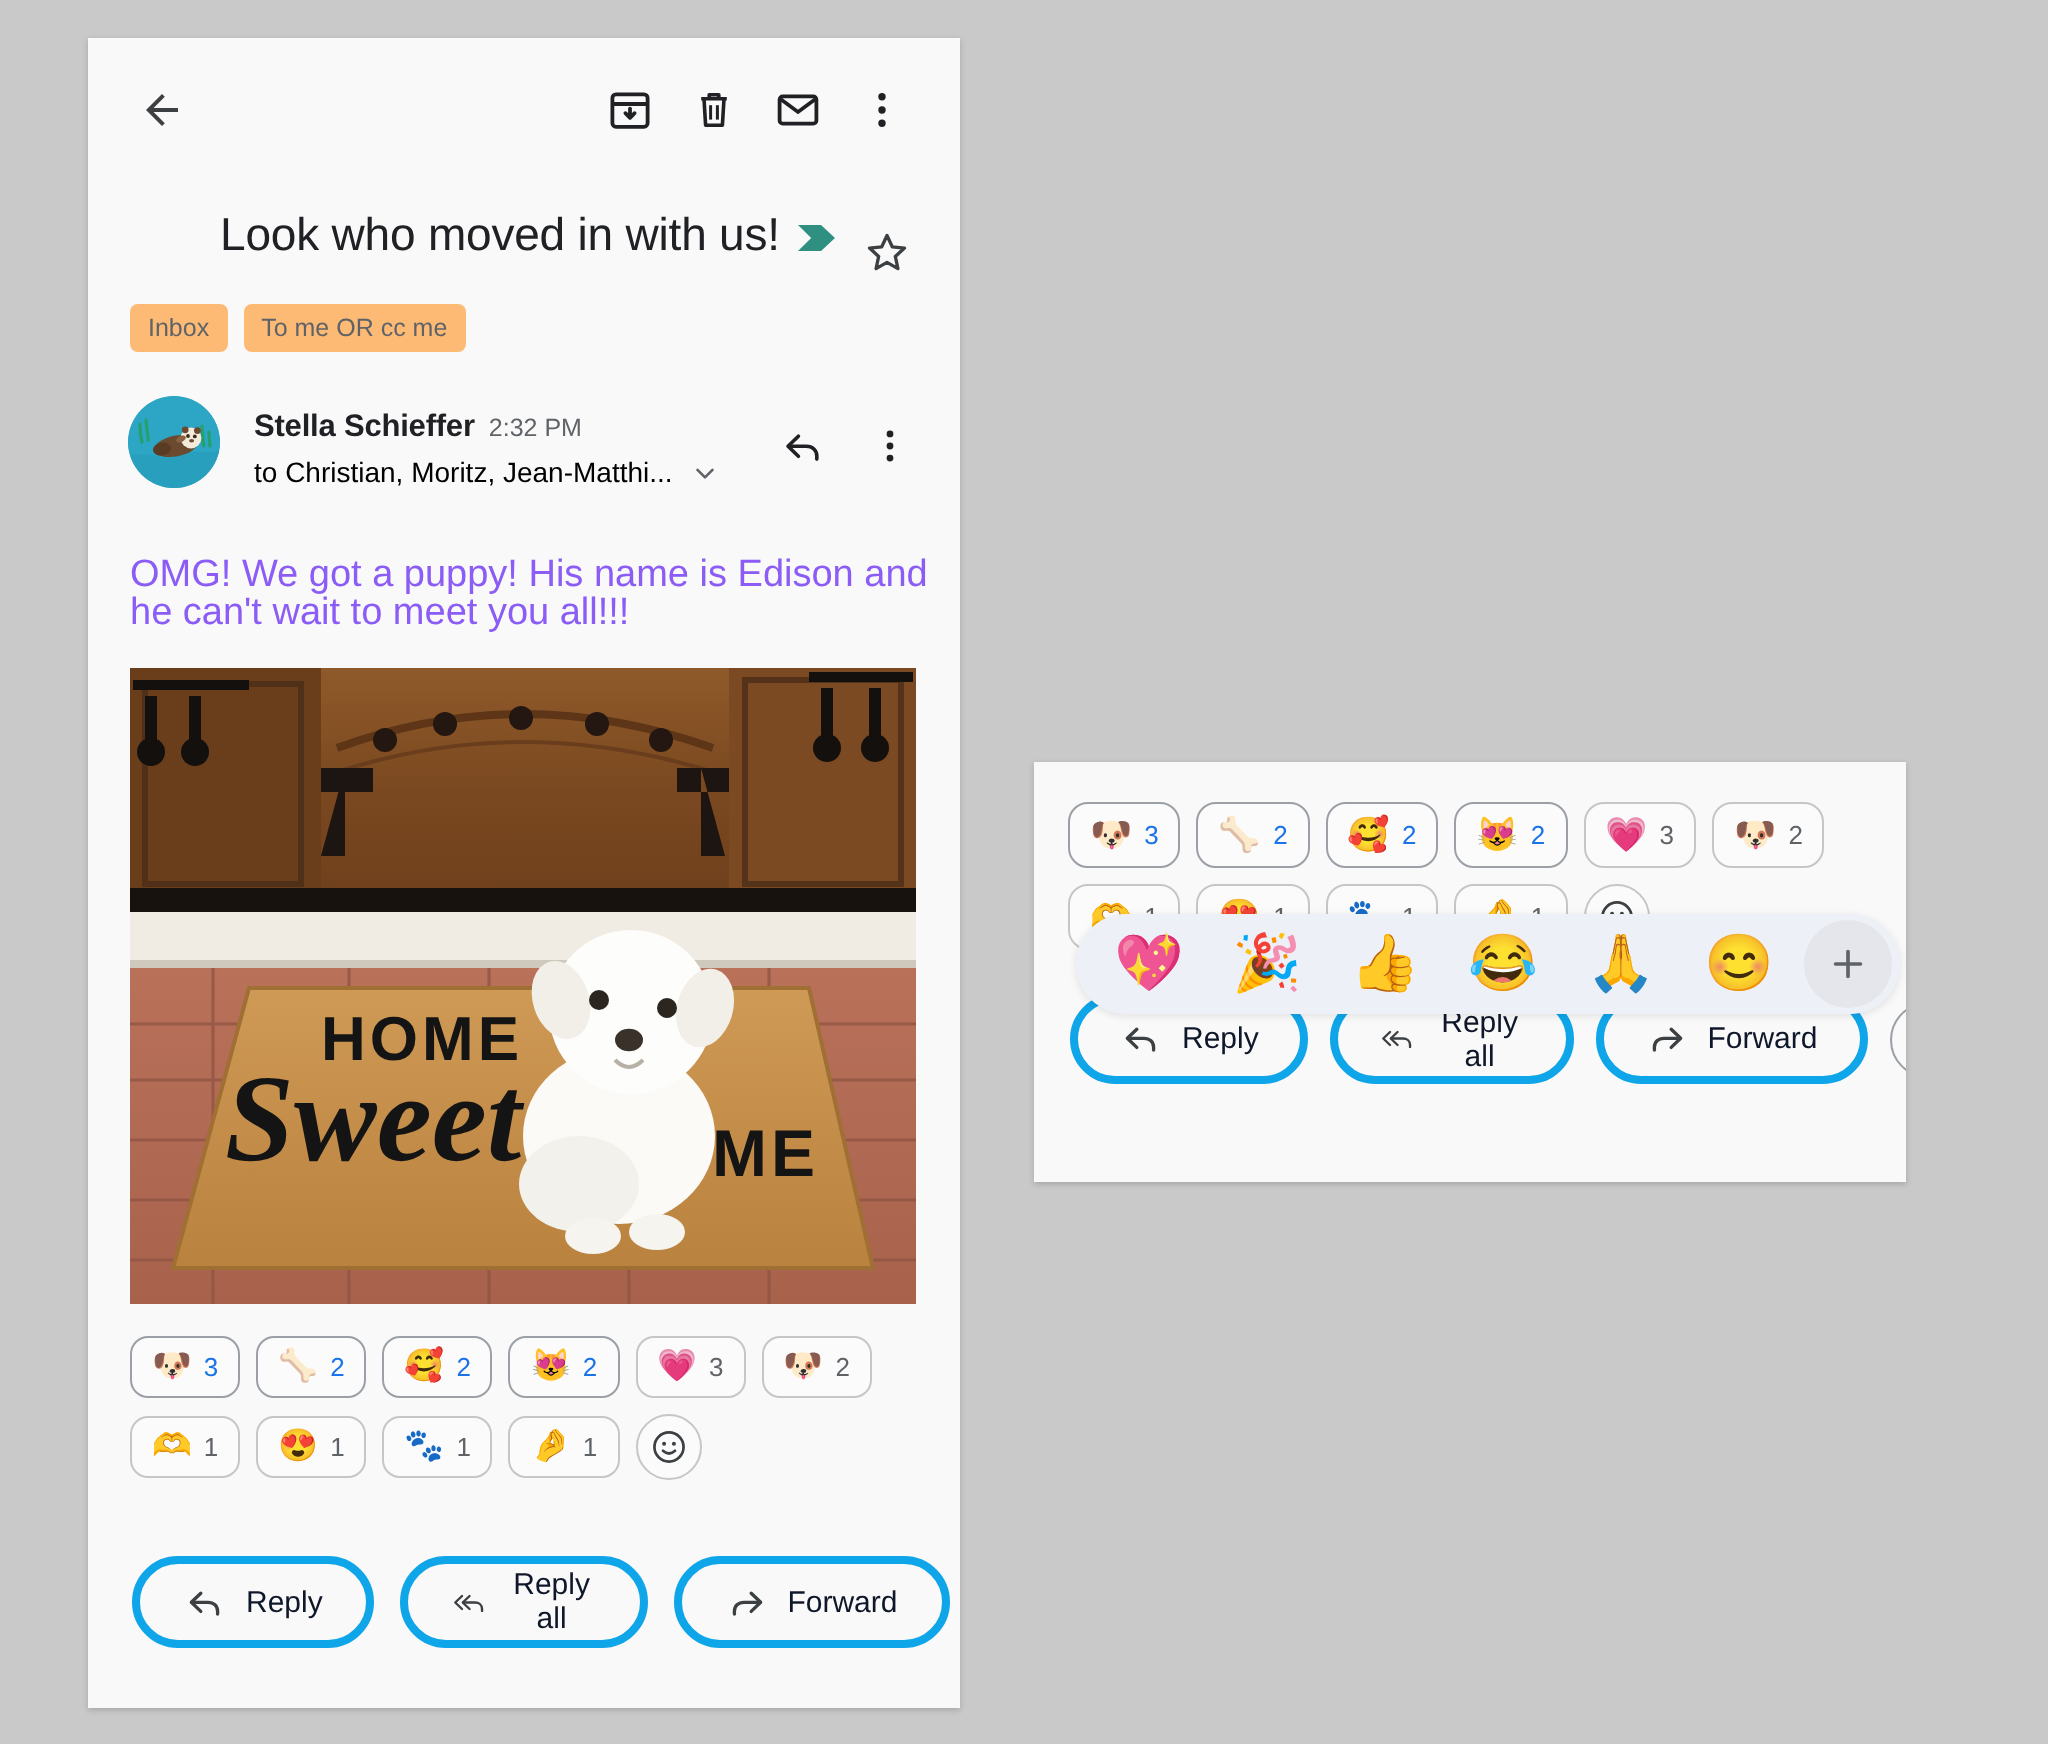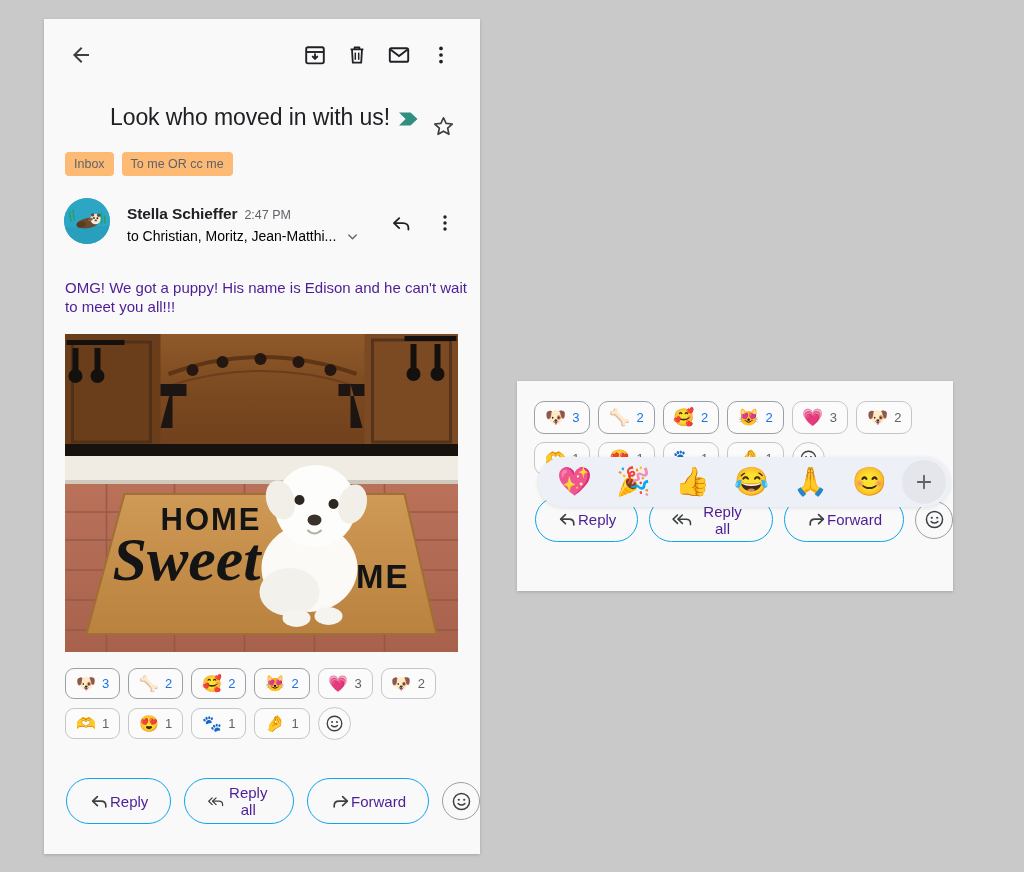--- a/index.html
+++ b/index.html
@@ -146,23 +146,23 @@
   .sender-actions {
     display: flex;
     align-items: center;
     gap: 2px;
     padding-top: 2px;
   }
 
   
   .body-text {
     padding: 34px 12px 0 21px;
-    font-size: 15px;
+    font-size: 19px;
     line-height: 19px;
-    color: #4c1d95;
+    color: #8b5cf6;
   }
 
   
   .photo-wrap {
     margin: 18px 22px 0 21px;
     height: 318px;
     overflow: hidden;
     position: relative;
     background: #1d4ed8;
   }
@@ -214,27 +214,28 @@
 
   
   .actions {
     display: flex;
     align-items: center;
     gap: 13px;
     padding: 30px 0 0 22px;
   }
   .pill {
     height: 46px;
-    border: 1px solid #0ea5e9;
+    border: 4px solid #0ea5e9;
     border-radius: 23px;
     display: flex;
     align-items: center;
+    gap: 10px;
     padding: 0 22px;
     background: transparent;
-    color: #4c1d95;
+    color: #0f172a;
     font-size: 15px;
     font-family: "Liberation Sans", sans-serif;
     cursor: pointer;
     box-sizing: border-box;
   }
   .pill-round {
     width: 38px;
     height: 38px;
     border: 1px solid #9aa0a6;
     border-radius: 50%;
@@ -373,21 +374,21 @@
         <circle cx="33.4" cy="20.2" r="0.95" fill="#3a2a1a"></circle>
         <ellipse cx="31.8" cy="22.4" rx="1.25" ry="0.9" fill="#6b4a2f"></ellipse>
         <circle cx="34.7" cy="17.3" r="1.7" fill="#6b4a2f"></circle>
         <circle cx="28.6" cy="16.9" r="1.7" fill="#6b4a2f"></circle>
         <ellipse cx="26.5" cy="21.5" rx="2.6" ry="1.5" fill="#8a6442" transform="rotate(-25 26.5 21.5)"></ellipse>
       </svg>
     </div>
     <div class="sender-mid">
       <div class="sender-name-line">
         <span class="sender-name">Stella Schieffer</span>
-        <span class="sender-time">2:47 PM</span>
+        <span class="sender-time">2:32 PM</span>
       </div>
       <div class="recipients-line">
         <span class="recipients">to Christian, Moritz, Jean-Matthi...</span>
         <svg width="15" height="15" viewBox="0 0 24 24">
           <path d="M6 9.5l6 6 6-6" fill="none" stroke="#5f6368" stroke-width="2.1" stroke-linecap="round" stroke-linejoin="round"></path>
         </svg>
       </div>
     </div>
     <div class="sender-actions">
       <div class="icon-btn">

